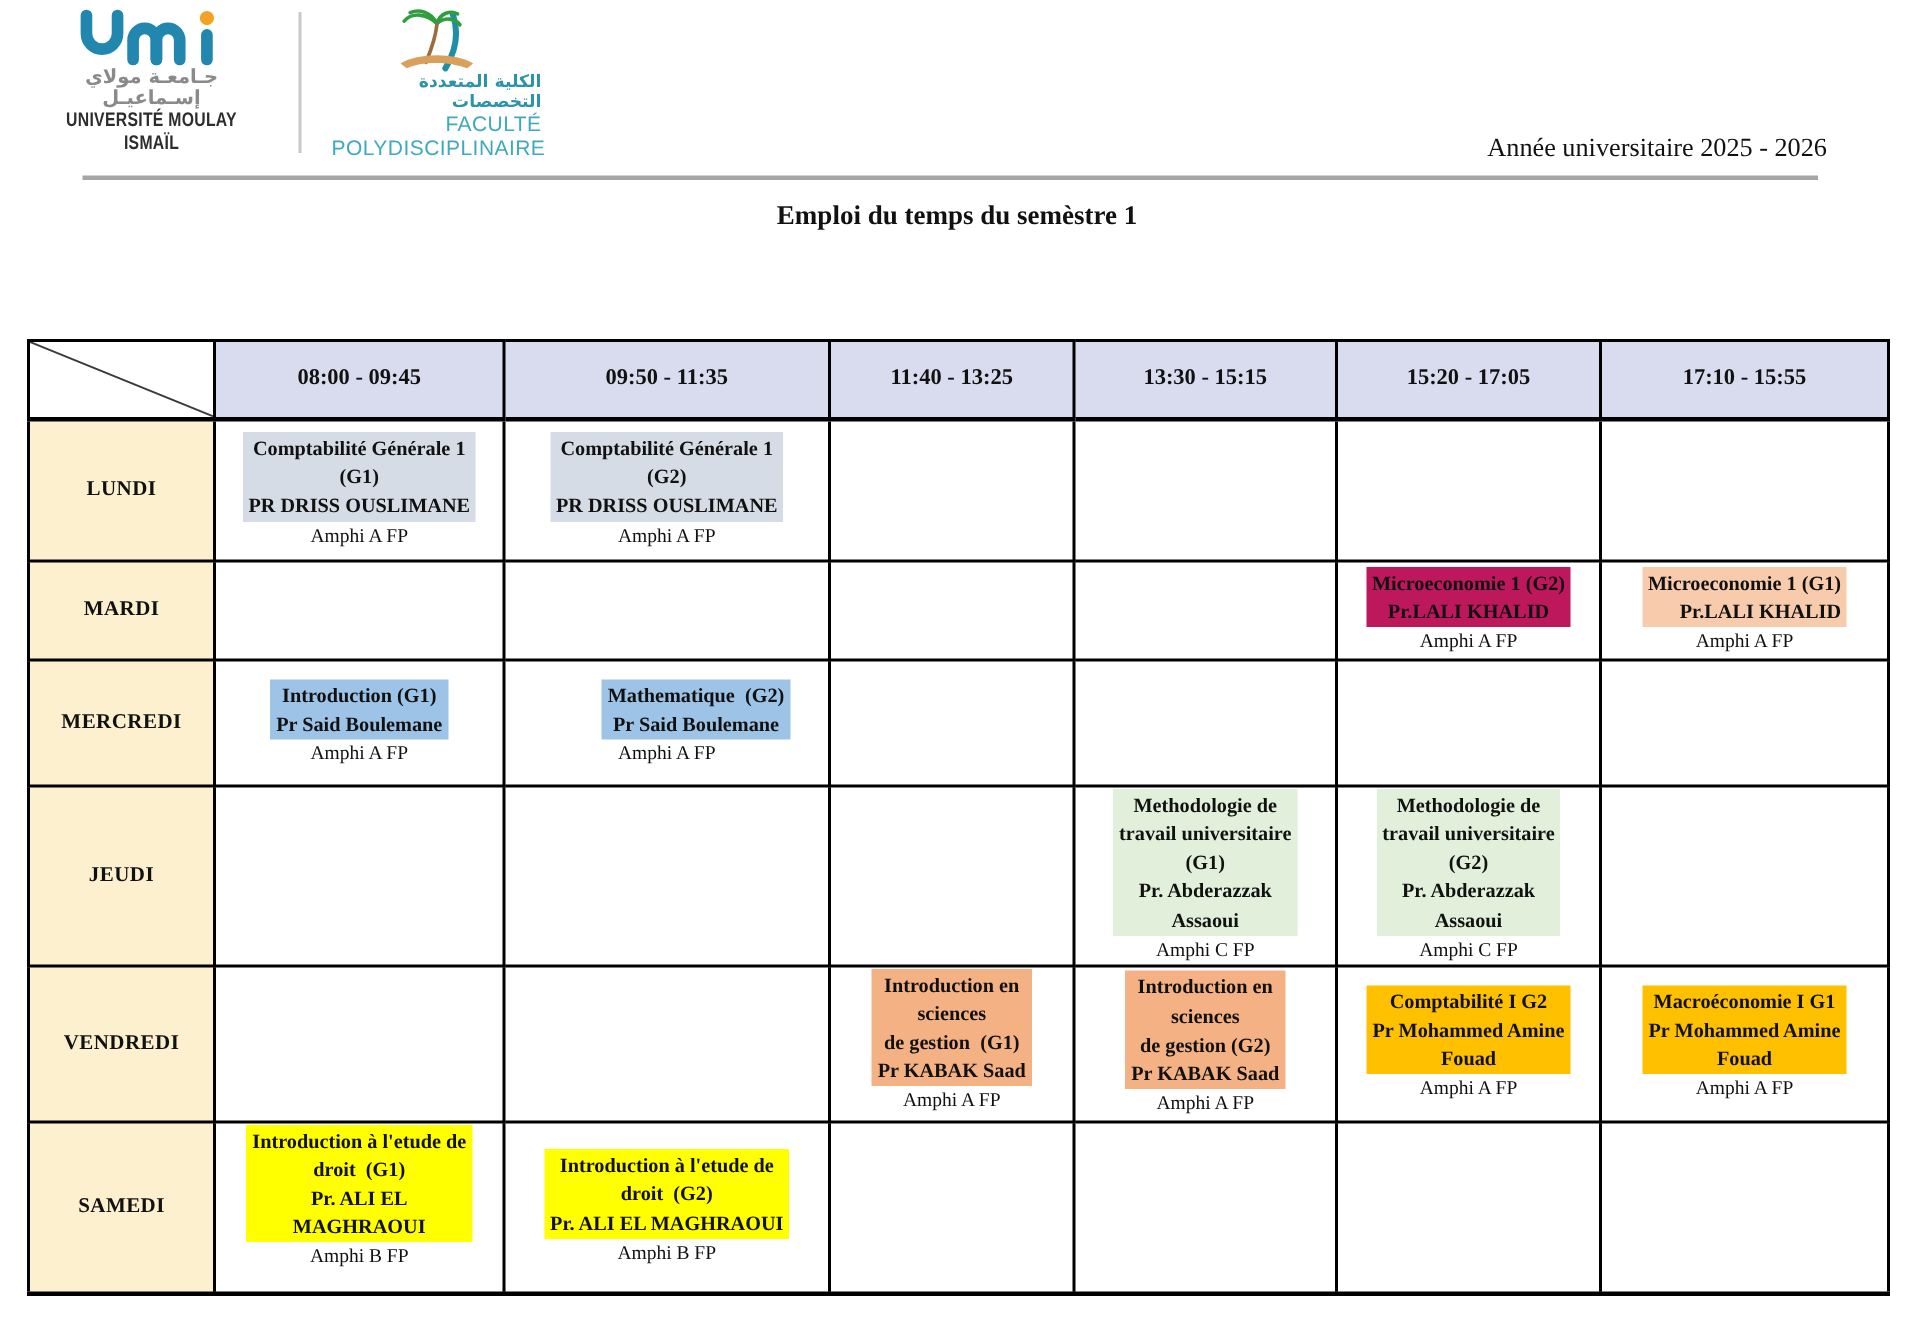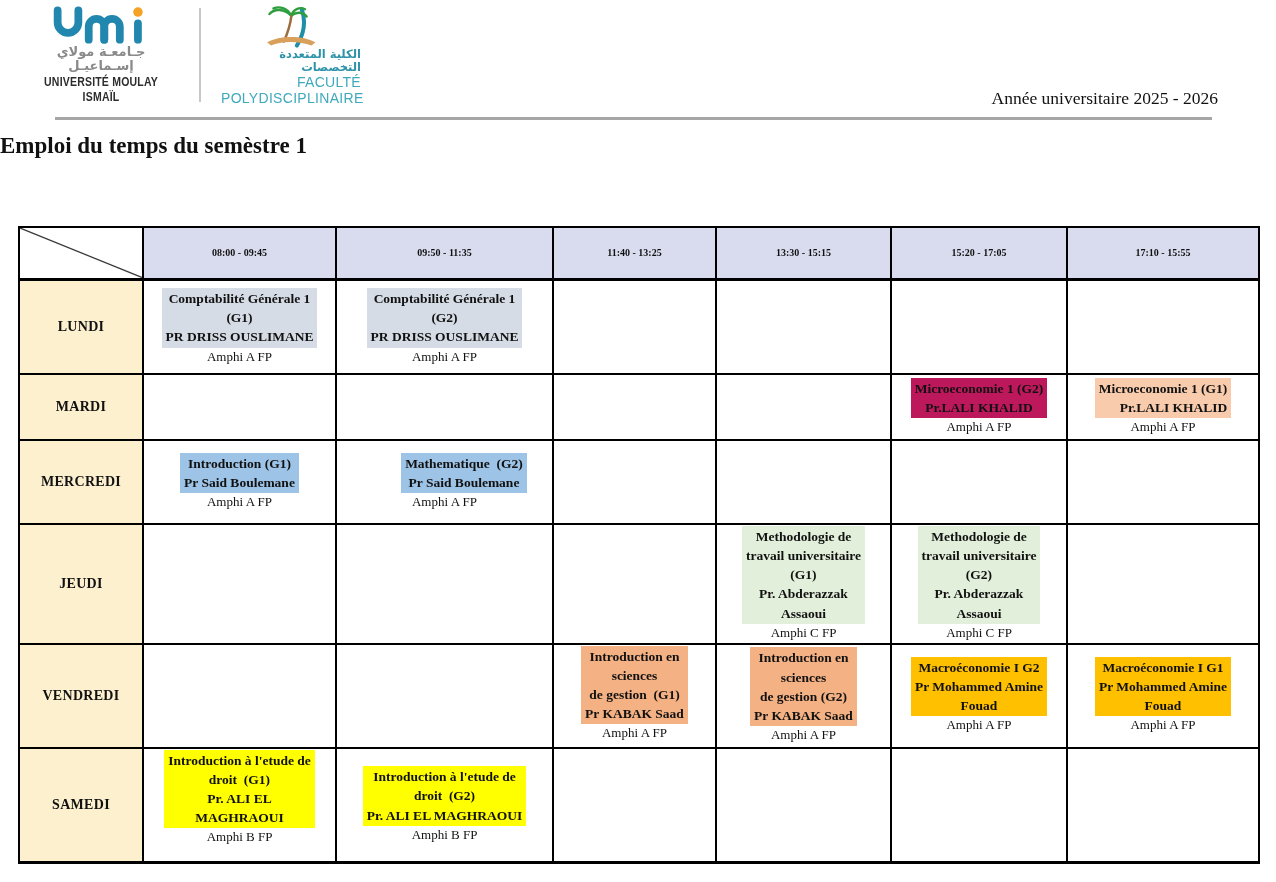--- a/index.html
+++ b/index.html
@@ -16,22 +16,22 @@
   .logo-divider{width:2px;background:#c9c9c9;margin:2px 20px 4px 22px;}
   .fp{width:140px;text-align:right;}
   .fp-palm{display:block;margin:0 auto;height:42px;}
   .fp-ar{font-family:"DejaVu Sans",sans-serif;font-size:11.5px;font-weight:bold;color:#2d93a8;line-height:1.15;}
   .fp-lat{font-family:"Liberation Sans",sans-serif;font-size:14px;font-weight:400;color:#3fa9bd;letter-spacing:.3px;}
 
   .annee{position:absolute;top:40px;right:58px;font-size:17.5px;font-weight:normal;margin-top:48px;}
 
   .rule{position:absolute;top:117px;left:55px;width:1157px;height:3px;background:var(--rule,#A6A6A6);}
 
-  .title-main{position:absolute;top:133px;left:0;width:1276px;
-              font-size:23px;font-weight:bold;}
+  .title-main{position:absolute;top:133px;left:0;width:1276px;text-align:center;
+              font-size:18px;font-weight:bold;}
   .title-sub{position:absolute;top:181px;left:0;width:1276px;text-align:center;
              font-size:18px;font-weight:bold;}
 
   
   .tt-wrap{position:absolute;top:226px;left:18px;}
   table.tt{border-collapse:collapse;table-layout:fixed;
            border:2px solid #000;border-bottom-width:3px;}
   table.tt col.c-day{width:124px}
   table.tt col.c-0{width:193px}
   table.tt col.c-1{width:217px}
@@ -43,21 +43,21 @@
   table.tt tr:nth-child(2){height:95px}
   table.tt tr:nth-child(3){height:66px}
   table.tt tr:nth-child(4){height:84px}
   table.tt tr:nth-child(5){height:116px}
   table.tt tr:nth-child(6){height:104px}
   table.tt tr:nth-child(7){height:115px}
   table.tt th,table.tt td{border:2px solid #000;padding:1px 2px;text-align:center;vertical-align:middle;}
   table.tt tr:nth-child(1) th, table.tt tr:nth-child(1) td{border-bottom-width:3px;}
   td.corner{position:relative;background:#fff;padding:0;}
   td.corner svg{position:absolute;top:0;left:0;width:100%;height:100%;display:block;}
-  th.time{background:var(--header-bg,#D9DCEE);font-size:10px;font-weight:bold;}
+  th.time{background:var(--header-bg,#D9DCEE);font-size:15px;font-weight:bold;}
   th.day{background:var(--day-bg,#FCF0CE);font-size:14px;font-weight:bold;letter-spacing:.3px;}
   td.slot{background:#fff;}
   td.slot.vtop{vertical-align:top;}
   .course{display:inline-block;padding:1px 4px;font-weight:bold;font-size:13.5px;line-height:1.42;}
   .course .ln{white-space:nowrap;}
   .room{font-size:13px;line-height:1.3;margin-top:1px;}
 </style>
 </head>
 <body>
 
@@ -157,21 +157,21 @@
             <td class="slot"><div class="course" style="background: rgb(226, 239, 218);"><div class="ln">Methodologie de</div><div class="ln">travail universitaire</div><div class="ln">(G1)</div><div class="ln">Pr. Abderazzak</div><div class="ln">Assaoui</div></div><div class="room">Amphi C FP</div></td>
             <td class="slot"><div class="course" style="background: rgb(226, 239, 218);"><div class="ln">Methodologie de</div><div class="ln">travail universitaire</div><div class="ln">(G2)</div><div class="ln">Pr. Abderazzak</div><div class="ln">Assaoui</div></div><div class="room">Amphi C FP</div></td>
             <td class="slot"></td>
           </tr>
           <tr>
             <th class="day">VENDREDI</th>
             <td class="slot"></td>
             <td class="slot"></td>
             <td class="slot vtop"><div class="course" style="background: rgb(244, 177, 131);"><div class="ln">Introduction en</div><div class="ln">sciences</div><div class="ln">de gestion&nbsp; (G1)</div><div class="ln">Pr KABAK Saad</div></div><div class="room">Amphi A FP</div></td>
             <td class="slot"><div class="course" style="background: rgb(244, 177, 131);"><div class="ln">Introduction en</div><div class="ln">sciences</div><div class="ln">de gestion (G2)</div><div class="ln">Pr KABAK Saad</div></div><div class="room">Amphi A FP</div></td>
-            <td class="slot"><div class="course" style="background: rgb(255, 192, 0);"><div class="ln">Macroéconomie I G2</div><div class="ln">Pr Mohammed Amine</div><div class="ln">Fouad</div></div><div class="room">Amphi A FP</div></td>
+            <td class="slot"><div class="course" style="background: rgb(255, 192, 0);"><div class="ln">Comptabilité I G2</div><div class="ln">Pr Mohammed Amine</div><div class="ln">Fouad</div></div><div class="room">Amphi A FP</div></td>
             <td class="slot"><div class="course" style="background: rgb(255, 192, 0);"><div class="ln">Macroéconomie I G1</div><div class="ln">Pr Mohammed Amine</div><div class="ln">Fouad</div></div><div class="room">Amphi A FP</div></td>
           </tr>
           <tr>
             <th class="day">SAMEDI</th>
             <td class="slot vtop"><div class="course" style="background: rgb(255, 255, 0);"><div class="ln">Introduction à l'etude de</div><div class="ln">droit&nbsp; (G1)</div><div class="ln">Pr. ALI EL</div><div class="ln">MAGHRAOUI</div></div><div class="room">Amphi B FP</div></td>
             <td class="slot"><div class="course" style="background: rgb(255, 255, 0);"><div class="ln">Introduction à l'etude de</div><div class="ln">droit&nbsp; (G2)</div><div class="ln">Pr. ALI EL MAGHRAOUI</div></div><div class="room">Amphi B FP</div></td>
             <td class="slot"></td>
             <td class="slot"></td>
             <td class="slot"></td>
             <td class="slot"></td>

